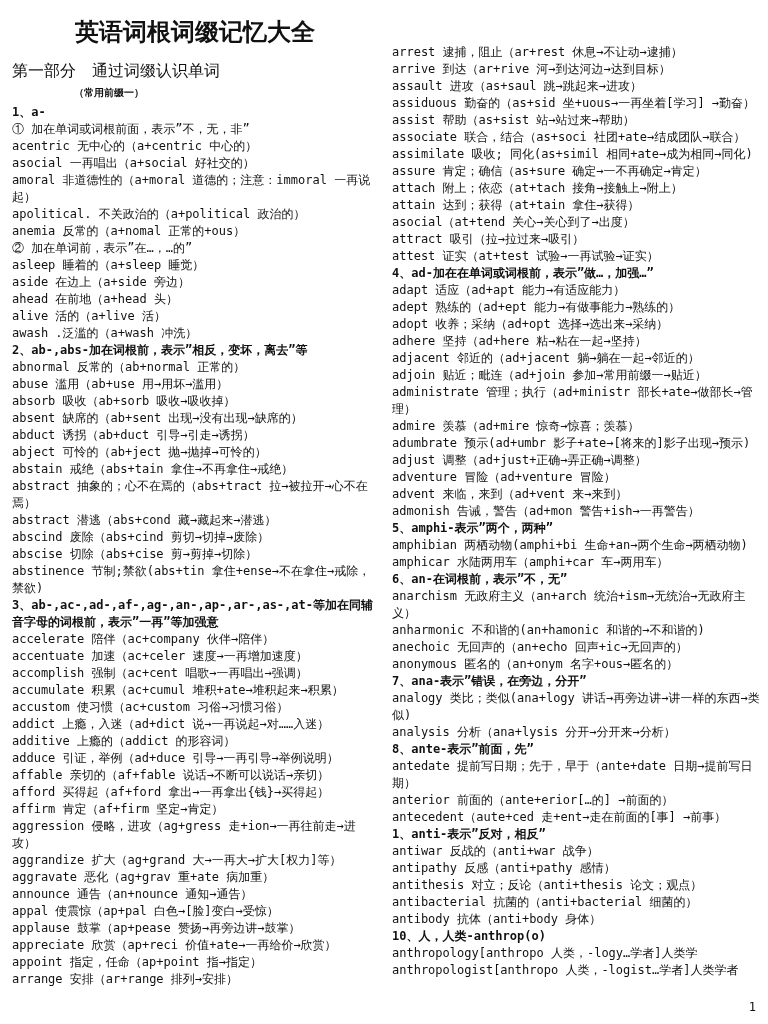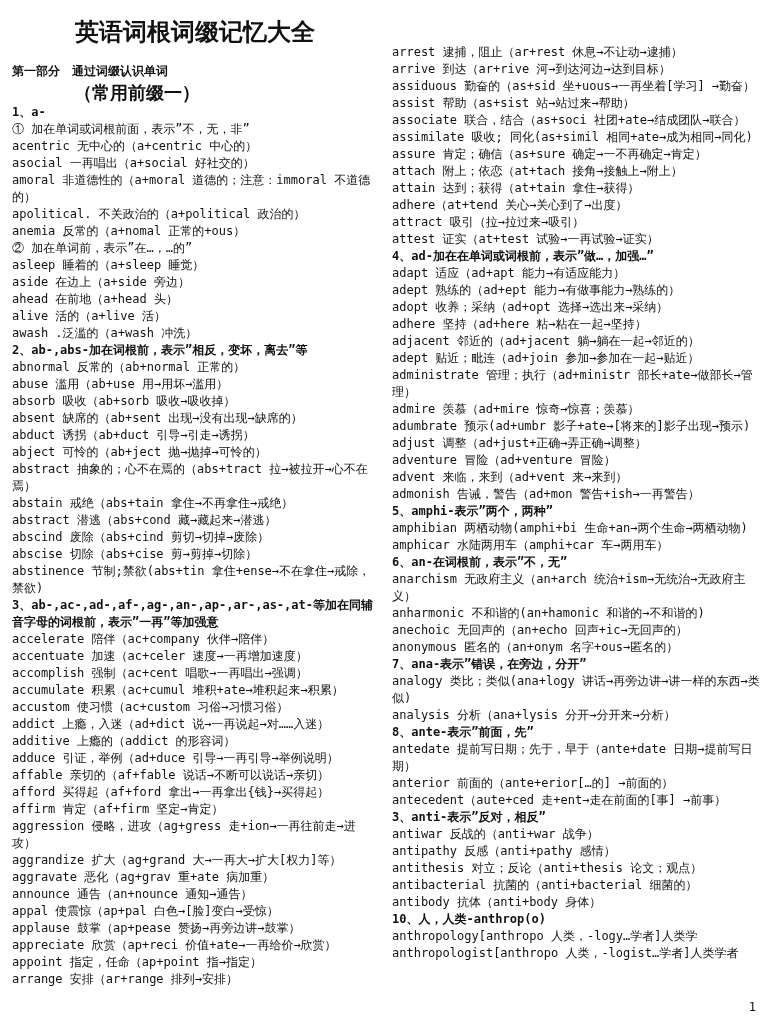--- a/index.html
+++ b/index.html
@@ -22,26 +22,26 @@
   .col-left  { flex:0 0 366px; width:366px; }
   .col-right { flex:1 1 auto;margin-top:32px; }
   .doc-title {
     font-size:24px;
     font-weight:bold;
     text-align:center;
     margin:4px 0 12px 0;
     line-height:32px;
   }
   .part-heading {
-    font-size:12px;
-    font-weight:bold;
+    font-size:16px;
+    font-weight:normal;
     line-height:22px;
   }
   .part-subheading {
-    font-size:18px;
+    font-size:10px;
     font-weight:bold;
     line-height:22px;
     padding-left:62px;
   }
   .section-heading {
     font-weight:bold;
   }
   .entry { font-weight:normal; }
   .page-number {
     position:absolute;
@@ -55,38 +55,38 @@
 
 <div class="page">
   <div class="col col-left">
     <div class="doc-title">英语词根词缀记忆大全</div>
   <div class="part-heading">第一部分　通过词缀认识单词</div>
       <div class="part-subheading">（常用前缀一）</div>
       <div class="section-heading">1、a-</div>
       <div class="entry">① 加在单词或词根前面，表示”不，无，非”</div>
       <div class="entry">acentric 无中心的（a+centric 中心的）</div>
       <div class="entry">asocial 一再唱出（a+social 好社交的）</div>
-      <div class="entry">amoral 非道德性的（a+moral 道德的；注意：immoral 不道德的）</div>
+      <div class="entry">amoral 非道德性的（a+moral 道德的；注意：immoral 一再说起）</div>
       <div class="entry">apolitical. 不关政治的（a+political 政治的）</div>
       <div class="entry">anemia 反常的（a+nomal 正常的+ous）</div>
       <div class="entry">② 加在单词前，表示”在…，…的”</div>
       <div class="entry">asleep 睡着的（a+sleep 睡觉）</div>
       <div class="entry">aside 在边上（a+side 旁边）</div>
       <div class="entry">ahead 在前地（a+head 头）</div>
       <div class="entry">alive 活的（a+live 活）</div>
       <div class="entry">awash .泛滥的（a+wash 冲洗）</div>
       <div class="section-heading">2、ab-,abs-加在词根前，表示”相反，变坏，离去”等</div>
       <div class="entry">abnormal 反常的（ab+normal 正常的）</div>
       <div class="entry">abuse 滥用（ab+use 用→用坏→滥用）</div>
       <div class="entry">absorb 吸收（ab+sorb 吸收→吸收掉）</div>
       <div class="entry">absent 缺席的（ab+sent 出现→没有出现→缺席的）</div>
       <div class="entry">abduct 诱拐（ab+duct 引导→引走→诱拐）</div>
       <div class="entry">abject 可怜的（ab+ject 抛→抛掉→可怜的）</div>
+      <div class="entry">abstain 戒绝（abs+tain 拿住→不再拿住→戒绝）</div>
       <div class="entry">abstract 抽象的；心不在焉的（abs+tract 拉→被拉开→心不在焉）</div>
-      <div class="entry">abstain 戒绝（abs+tain 拿住→不再拿住→戒绝）</div>
       <div class="entry">abstract 潜逃（abs+cond 藏→藏起来→潜逃）</div>
       <div class="entry">abscind 废除（abs+cind 剪切→切掉→废除）</div>
       <div class="entry">abscise 切除（abs+cise 剪→剪掉→切除）</div>
       <div class="entry">abstinence 节制;禁欲(abs+tin 拿住+ense→不在拿住→戒除，禁欲)</div>
       <div class="section-heading">3、ab-,ac-,ad-,af-,ag-,an-,ap-,ar-,as-,at-等加在同辅音字母的词根前，表示”一再”等加强意</div>
       <div class="entry">accelerate 陪伴（ac+company 伙伴→陪伴）</div>
       <div class="entry">accentuate 加速（ac+celer 速度→一再增加速度）</div>
       <div class="entry">accomplish 强制（ac+cent 唱歌→一再唱出→强调）</div>
       <div class="entry">accumulate 积累（ac+cumul 堆积+ate→堆积起来→积累）</div>
       <div class="entry">accustom 使习惯（ac+custom 习俗→习惯习俗）</div>
@@ -102,37 +102,38 @@
       <div class="entry">announce 通告（an+nounce 通知→通告）</div>
       <div class="entry">appal 使震惊（ap+pal 白色→[脸]变白→受惊）</div>
       <div class="entry">applause 鼓掌（ap+pease 赞扬→再旁边讲→鼓掌）</div>
       <div class="entry">appreciate 欣赏（ap+reci 价值+ate→一再给价→欣赏）</div>
       <div class="entry">appoint 指定，任命（ap+point 指→指定）</div>
       <div class="entry">arrange 安排（ar+range 排列→安排）</div>
     </div>
   <div class="col col-right">
       <div class="entry">arrest 逮捕，阻止（ar+rest 休息→不让动→逮捕）</div>
       <div class="entry">arrive 到达（ar+rive 河→到达河边→达到目标）</div>
+      <div class="entry">assault 进攻（as+saul 跳→跳起来→进攻）</div>
       <div class="entry">assiduous 勤奋的（as+sid 坐+uous→一再坐着[学习] →勤奋）</div>
       <div class="entry">assist 帮助（as+sist 站→站过来→帮助）</div>
       <div class="entry">associate 联合，结合（as+soci 社团+ate→结成团队→联合）</div>
       <div class="entry">assimilate 吸收; 同化(as+simil 相同+ate→成为相同→同化)</div>
       <div class="entry">assure 肯定；确信（as+sure 确定→一不再确定→肯定）</div>
       <div class="entry">attach 附上；依恋（at+tach 接角→接触上→附上）</div>
       <div class="entry">attain 达到；获得（at+tain 拿住→获得）</div>
-      <div class="entry">adhere（at+tend 关心→关心到了→出度）</div>
+      <div class="entry">asocial（at+tend 关心→关心到了→出度）</div>
       <div class="entry">attract 吸引（拉→拉过来→吸引）</div>
       <div class="entry">attest 证实（at+test 试验→一再试验→证实）</div>
       <div class="section-heading">4、ad-加在在单词或词根前，表示”做…，加强…”</div>
       <div class="entry">adapt 适应（ad+apt 能力→有适应能力）</div>
       <div class="entry">adept 熟练的（ad+ept 能力→有做事能力→熟练的）</div>
       <div class="entry">adopt 收养；采纳（ad+opt 选择→选出来→采纳）</div>
       <div class="entry">adhere 坚持（ad+here 粘→粘在一起→坚持）</div>
       <div class="entry">adjacent 邻近的（ad+jacent 躺→躺在一起→邻近的）</div>
-      <div class="entry">adept 贴近；毗连（ad+join 参加→参加在一起→贴近）</div>
+      <div class="entry">adjoin 贴近；毗连（ad+join 参加→常用前缀一→贴近）</div>
       <div class="entry">administrate 管理；执行（ad+ministr 部长+ate→做部长→管理）</div>
       <div class="entry">admire 羡慕（ad+mire 惊奇→惊喜；羡慕）</div>
       <div class="entry">adumbrate 预示(ad+umbr 影子+ate→[将来的]影子出现→预示)</div>
       <div class="entry">adjust 调整（ad+just+正确→弄正确→调整）</div>
       <div class="entry">adventure 冒险（ad+venture 冒险）</div>
       <div class="entry">advent 来临，来到（ad+vent 来→来到）</div>
       <div class="entry">admonish 告诫，警告（ad+mon 警告+ish→一再警告）</div>
       <div class="section-heading">5、amphi-表示”两个，两种”</div>
       <div class="entry">amphibian 两栖动物(amphi+bi 生命+an→两个生命→两栖动物)</div>
       <div class="entry">amphicar 水陆两用车（amphi+car 车→两用车）</div>
@@ -141,21 +142,21 @@
       <div class="entry">anharmonic 不和谐的(an+hamonic 和谐的→不和谐的)</div>
       <div class="entry">anechoic 无回声的（an+echo 回声+ic→无回声的）</div>
       <div class="entry">anonymous 匿名的（an+onym 名字+ous→匿名的）</div>
       <div class="section-heading">7、ana-表示”错误，在旁边，分开”</div>
       <div class="entry">analogy 类比；类似(ana+logy 讲话→再旁边讲→讲一样的东西→类似)</div>
       <div class="entry">analysis 分析（ana+lysis 分开→分开来→分析）</div>
       <div class="section-heading">8、ante-表示”前面，先”</div>
       <div class="entry">antedate 提前写日期；先于，早于（ante+date 日期→提前写日期）</div>
       <div class="entry">anterior 前面的（ante+erior[…的] →前面的）</div>
       <div class="entry">antecedent（aute+ced 走+ent→走在前面的[事] →前事）</div>
-      <div class="section-heading">3、anti-表示”反对，相反”</div>
+      <div class="section-heading">1、anti-表示”反对，相反”</div>
       <div class="entry">antiwar 反战的（anti+war 战争）</div>
       <div class="entry">antipathy 反感（anti+pathy 感情）</div>
       <div class="entry">antithesis 对立；反论（anti+thesis 论文；观点）</div>
       <div class="entry">antibacterial 抗菌的（anti+bacterial 细菌的）</div>
       <div class="entry">antibody 抗体（anti+body 身体）</div>
       <div class="section-heading">10、人，人类-anthrop(o)</div>
       <div class="entry">anthropology[anthropo 人类，-logy…学者]人类学</div>
       <div class="entry">anthropologist[anthropo 人类，-logist…学者]人类学者</div>
     </div>
   <div class="page-number">1</div>

